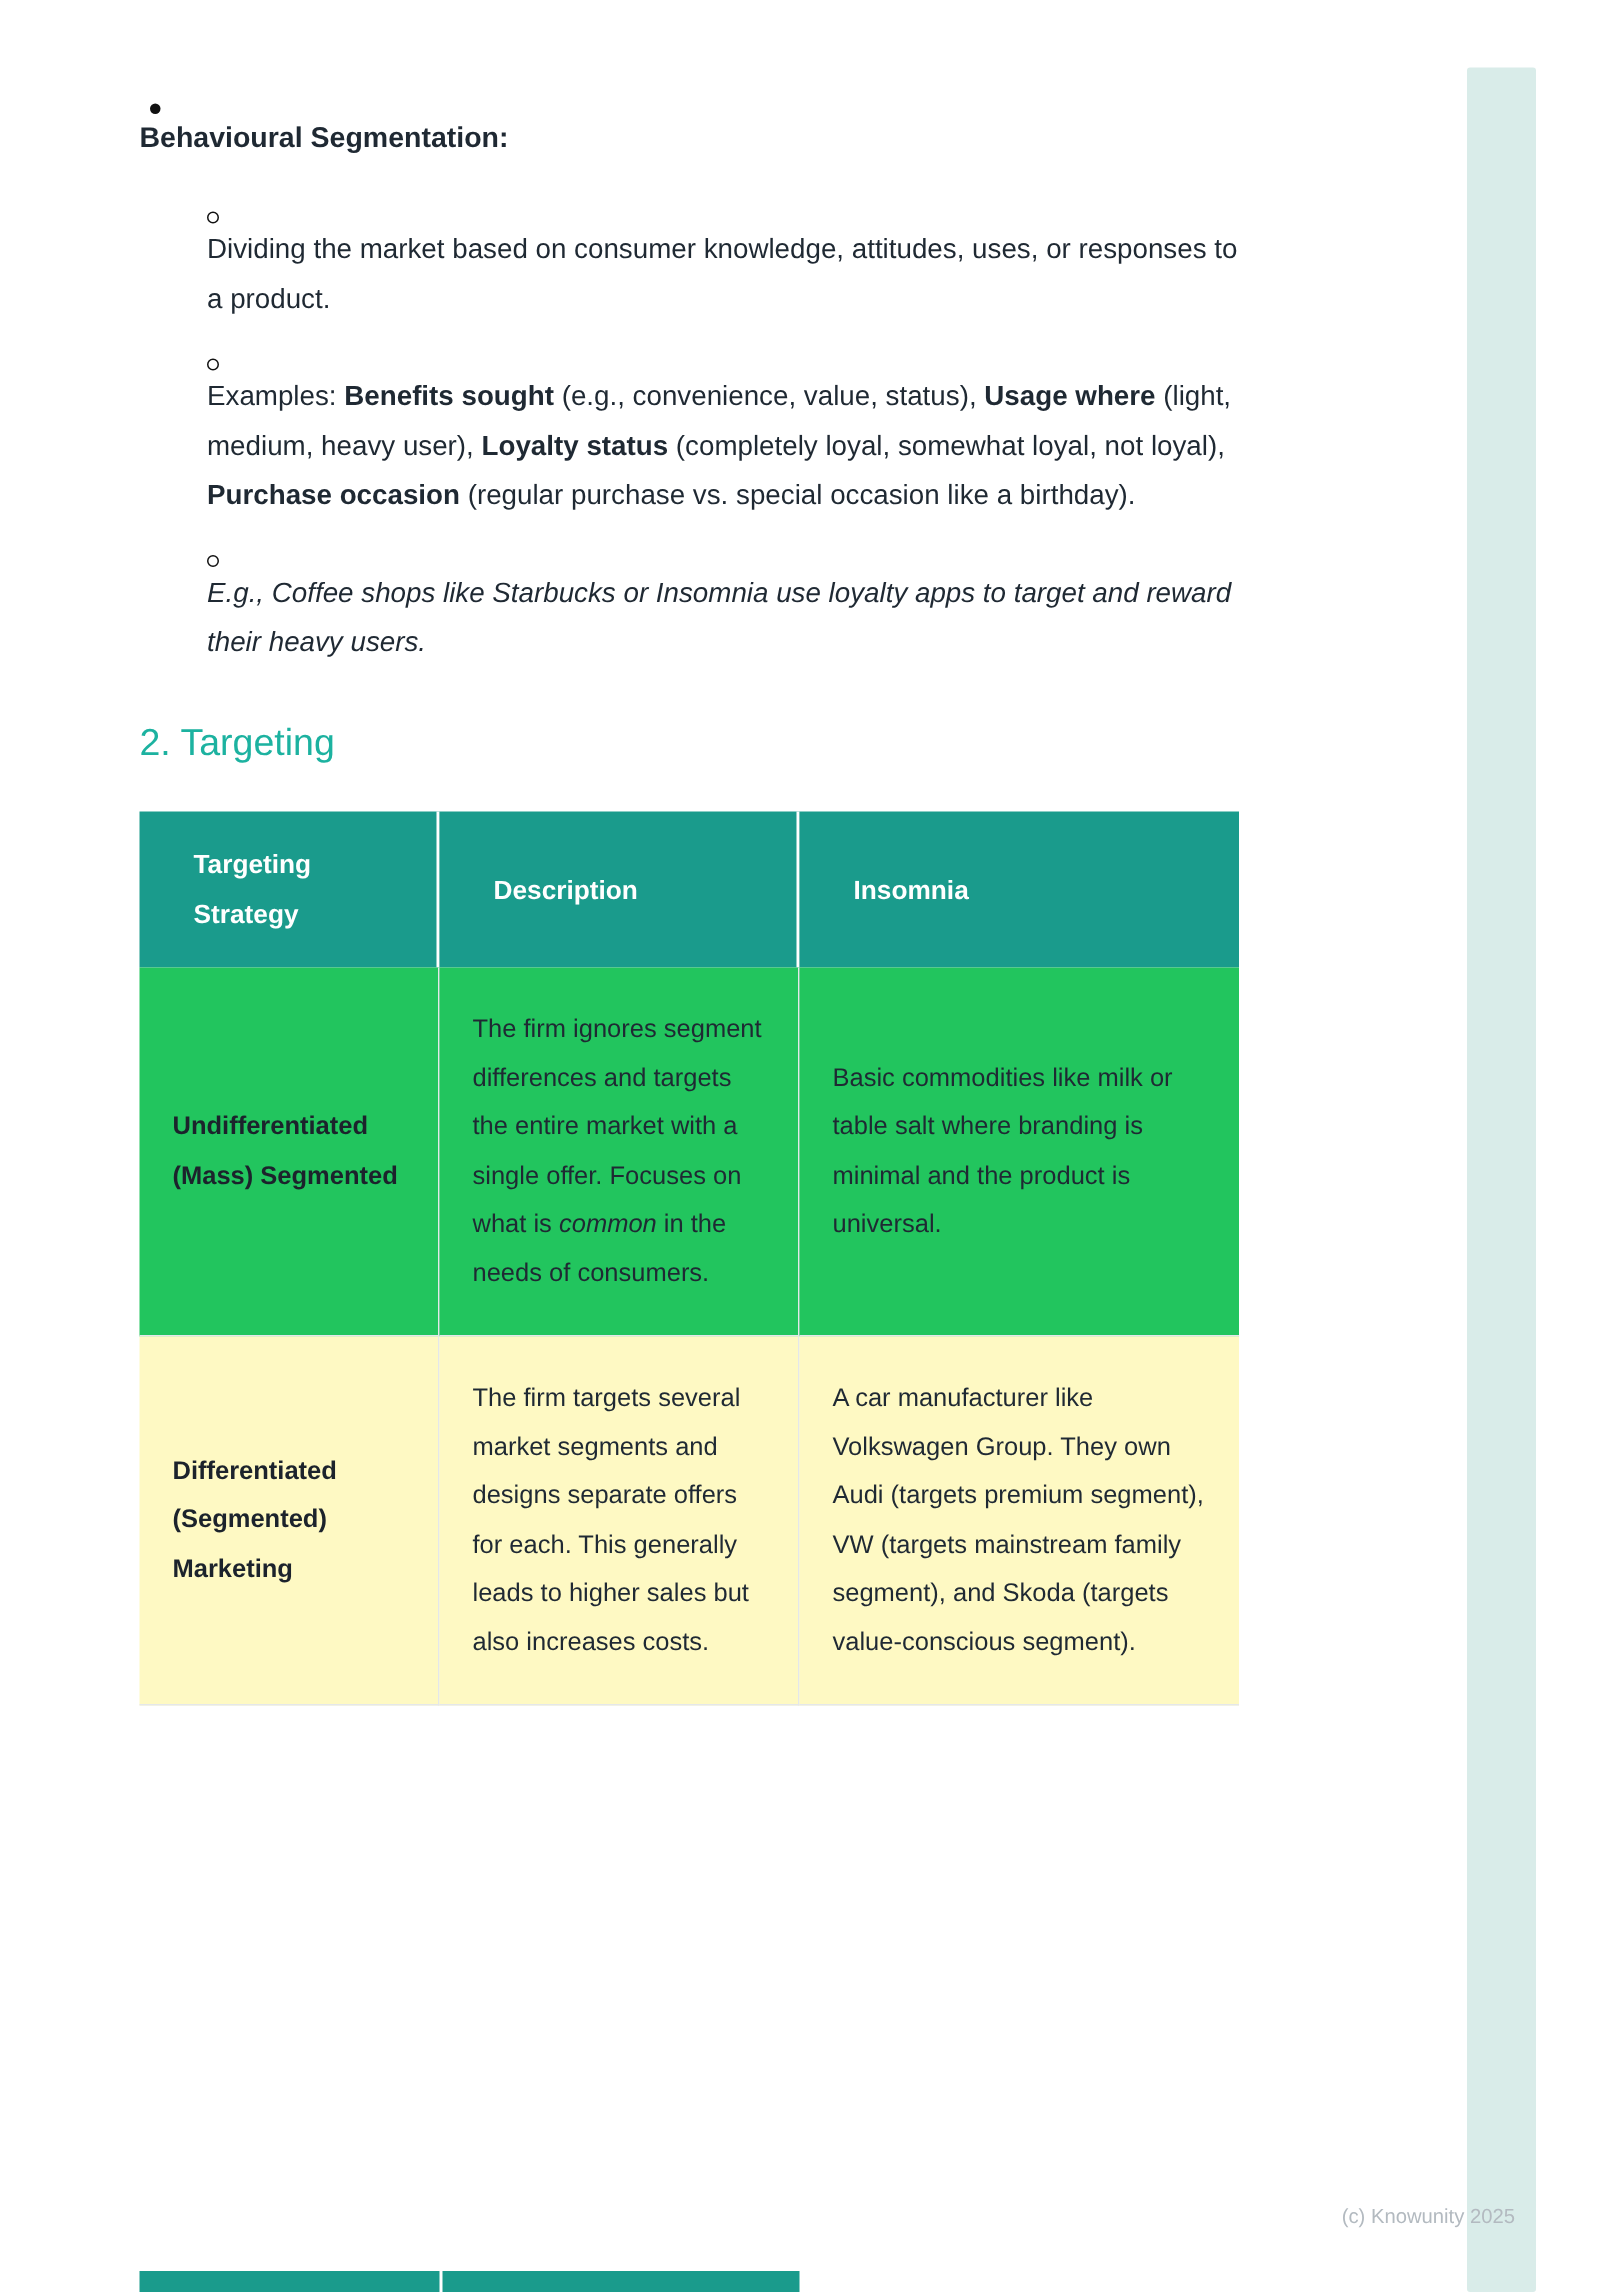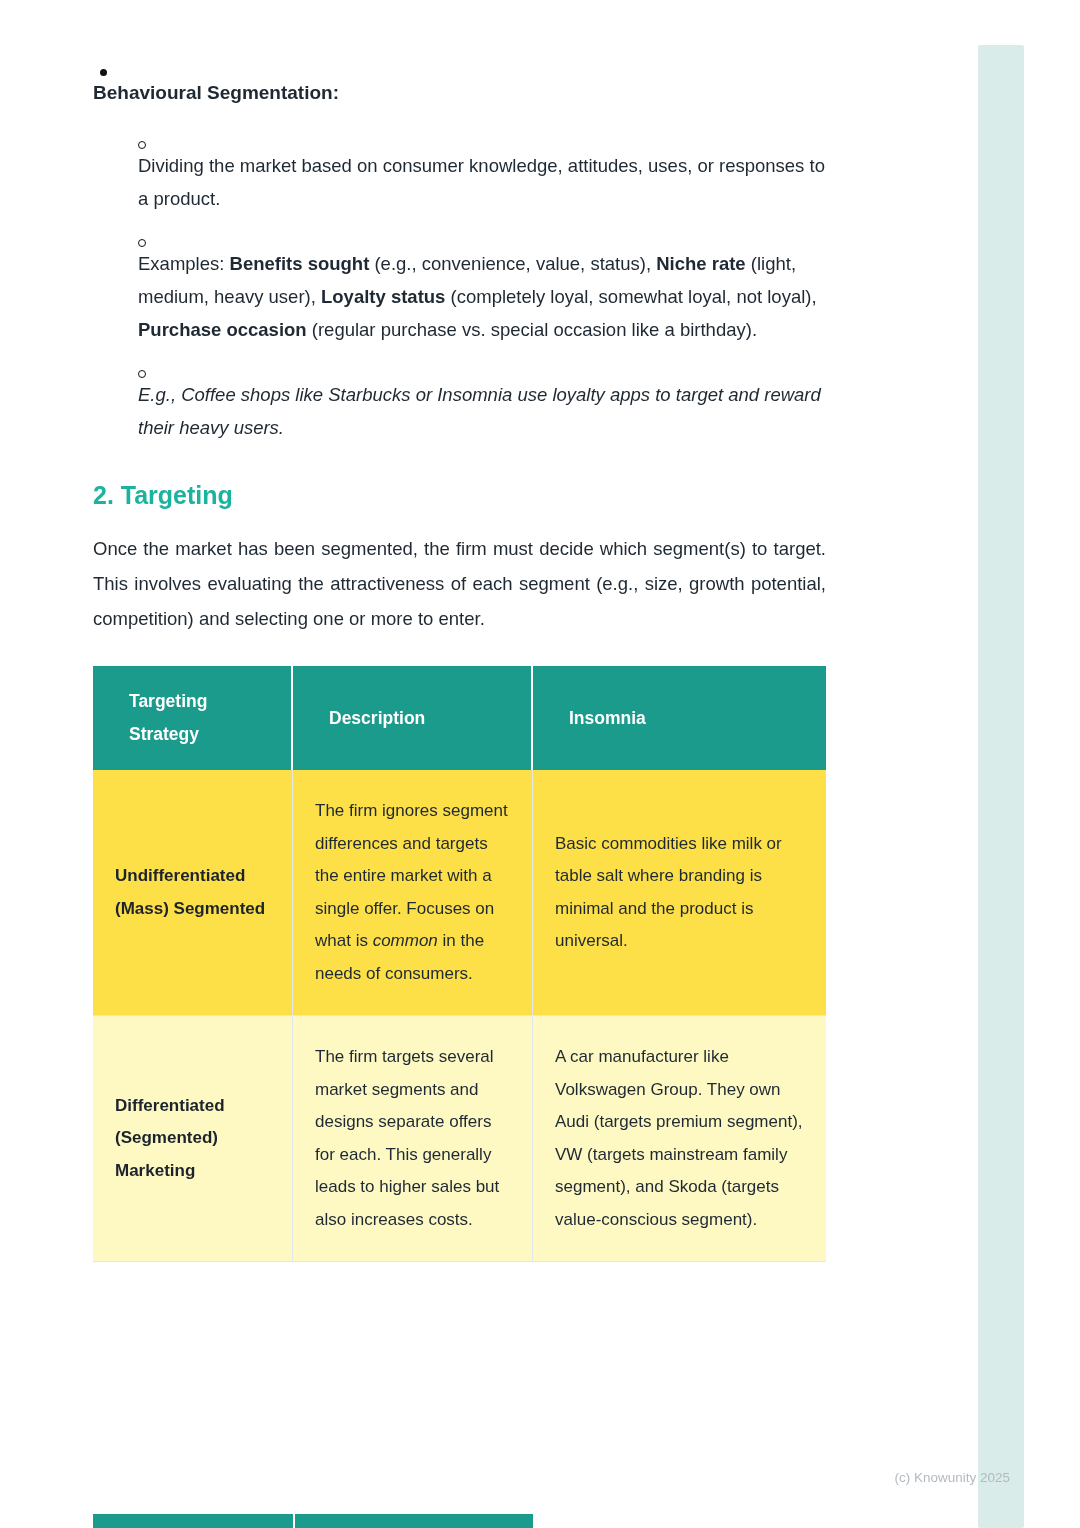--- a/index.html
+++ b/index.html
@@ -35,21 +35,21 @@
     display: block; width: 8px; height: 8px; border-radius: 50%;
     border: 1.5px solid #111; margin-top: 12px; background: transparent;
   }
   .italic { font-style: italic; }
   .text { flex: 1; }
   
   .section-heading {
     margin: 35px 0 0 0;
     font-size: 25px;
     line-height: 32px;
-    font-weight: 700;
+    font-weight: 400;
     color: #1cb2a0;
   }
   .intro {
     margin: 20px 0 0 0;
     font-size: 18.5px;
     line-height: 35px;
     text-align: justify;
     width: 733px;
   }
   
@@ -70,21 +70,21 @@
     padding: 19px 36px;
     line-height: 33px;
     font-size: 17.5px;
   }
   table.targeting th:not(:last-child) { border-right: 2px solid #ffffff; }
   table.targeting td {
     padding: 25px 22px;
     line-height: 32.5px;
     vertical-align: middle;
     border-bottom: 1px solid #e4e7ea;
-    background: #fde047;
+    background: #22c55e;
   }
   table.targeting td:not(:last-child) { border-right: 1px solid #e4e7ea; }
   table.targeting tr.alt td { background: #fef9c3; }
   table.targeting td.strategy { font-weight: 700; color: #1c232c; }
   table.targeting tr.cut td { vertical-align: top; height: 330px; border-bottom: none; }
   
   .side-strip {
     position: absolute;
     left: 978px;
     top: 45px;
@@ -129,33 +129,32 @@
     <span class="marker">
         <span class="circle"></span>
       </span>
     <div class="text">Dividing the market based on consumer knowledge, attitudes, uses, or responses to a product.</div>
   </div>
 
   <div class="li l2">
     <span class="marker">
         <span class="circle"></span>
       </span>
-    <div class="text"><span>Examples: </span><strong>Benefits sought</strong><span> (e.g., convenience, value, status), </span><strong>Niche rate</strong><span> (light, medium, heavy user), </span><strong>Loyalty status</strong><span> (completely loyal, somewhat loyal, not loyal), </span><strong>Purchase occasion</strong><span> (regular purchase vs. special occasion like a birthday).</span></div>
+    <div class="text"><span>Examples: </span><strong>Benefits sought</strong><span> (e.g., convenience, value, status), </span><strong>Usage where</strong><span> (light, medium, heavy user), </span><strong>Loyalty status</strong><span> (completely loyal, somewhat loyal, not loyal), </span><strong>Purchase occasion</strong><span> (regular purchase vs. special occasion like a birthday).</span></div>
   </div>
 
   <div class="li l2">
     <span class="marker">
         <span class="circle"></span>
       </span>
     <div class="text italic">E.g., Coffee shops like Starbucks or Insomnia use loyalty apps to target and reward their heavy users.</div>
   </div>
 
   <h2 class="section-heading">2. Targeting</h2>
 
-  <p class="intro">Once the market has been segmented, the firm must decide which segment(s) to target. This involves evaluating the attractiveness of each segment (e.g., size, growth potential, competition) and selecting one or more to enter.</p>
 
   <table class="targeting">
     <colgroup>
       <col style="width:200px">
         <col style="width:240px">
         <col style="width:293px">
     </colgroup>
     <thead>
       <tr>
         <th>Targeting Strategy</th>

